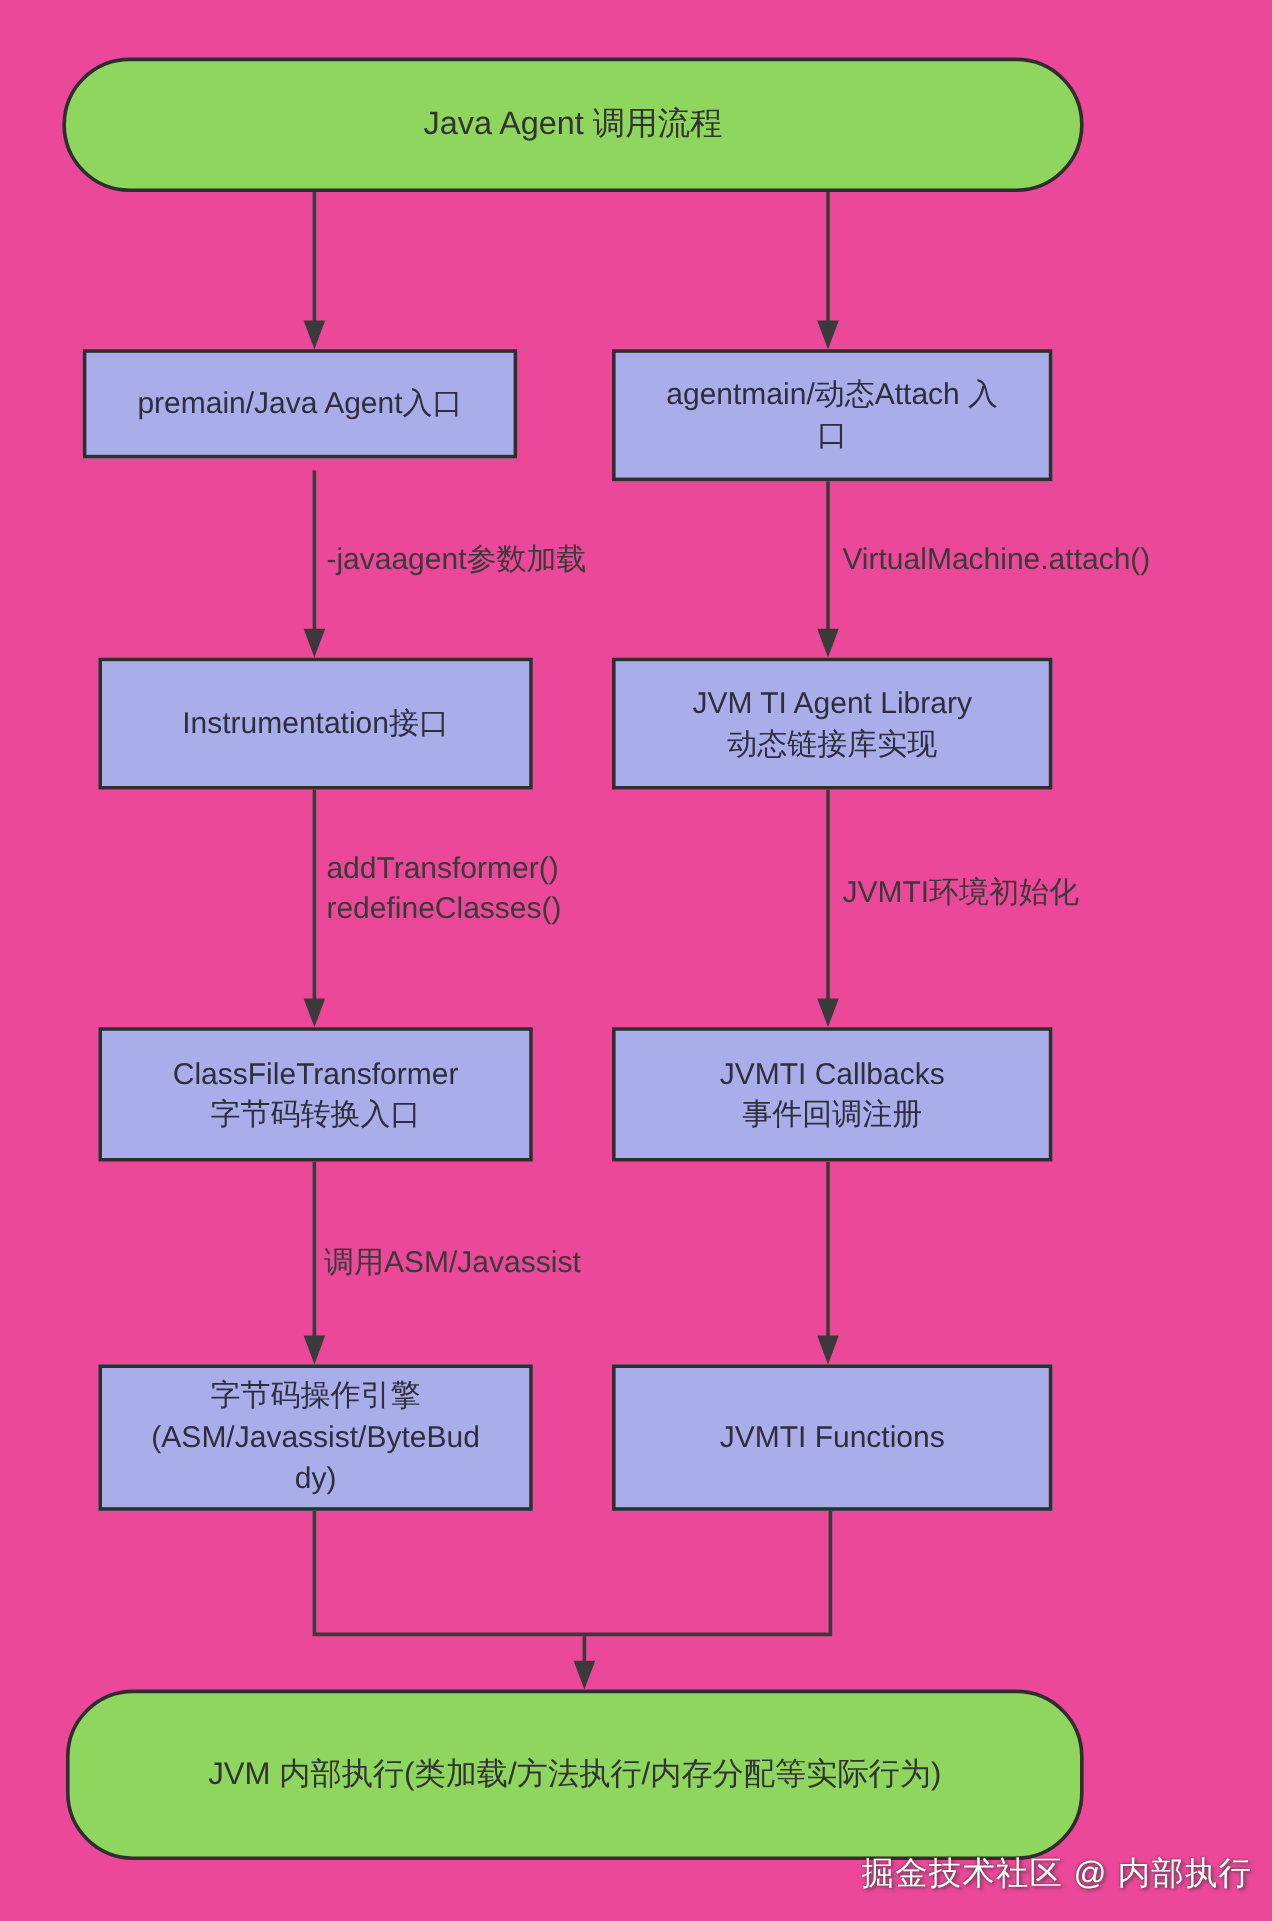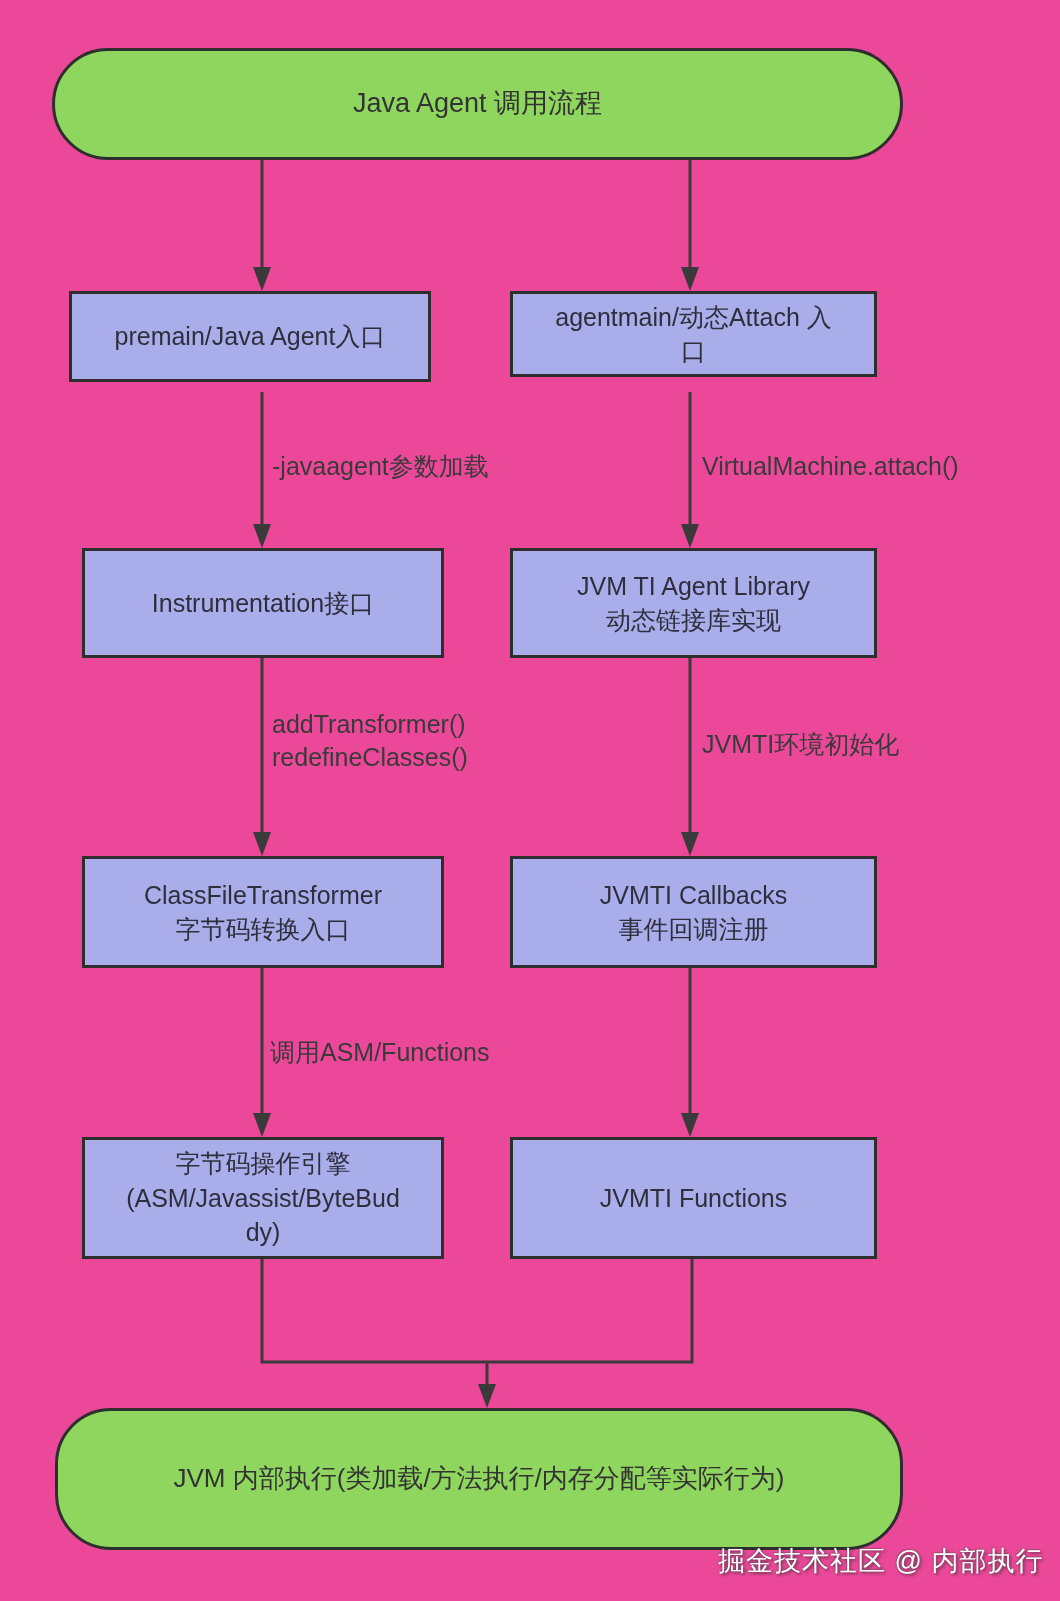--- a/index.html
+++ b/index.html
@@ -107,21 +107,21 @@
   </svg>
 
   <div class="node terminal" style="left:52px; top:48px; width:851px; height:112px;">
     <span>Java Agent 调用流程</span>
   </div>
 
   <div class="node" style="left:69px; top:291px; width:362px; height:91px;">
     <span>premain/Java Agent入口</span>
   </div>
 
-  <div class="node" style="left:510px; top:291px; width:367px; height:86px;">
+  <div class="node" style="left:510px; top:291px; width:367px; height:110px;">
     <span>agentmain/动态Attach 入
 口</span>
   </div>
 
   <div class="node" style="left:82px; top:548px; width:362px; height:110px;">
     <span>Instrumentation接口</span>
   </div>
 
   <div class="node" style="left:510px; top:548px; width:367px; height:110px;">
     <span>JVM TI Agent Library
@@ -154,18 +154,18 @@
 
   <div class="edge-label" style="left:272px; top:450px;">-javaagent参数加载</div>
 
   <div class="edge-label" style="left:702px; top:450px;">VirtualMachine.attach()</div>
 
   <div class="edge-label" style="left:272px; top:708px;">addTransformer()
 redefineClasses()</div>
 
   <div class="edge-label" style="left:702px; top:728px;">JVMTI环境初始化</div>
 
-  <div class="edge-label" style="left:270px; top:1036px;">调用ASM/Functions</div>
+  <div class="edge-label" style="left:270px; top:1036px;">调用ASM/Javassist</div>
 
 
   <div class="watermark">掘金技术社区 @ 内部执行</div>
 
 </div>
 
 </body></html>

